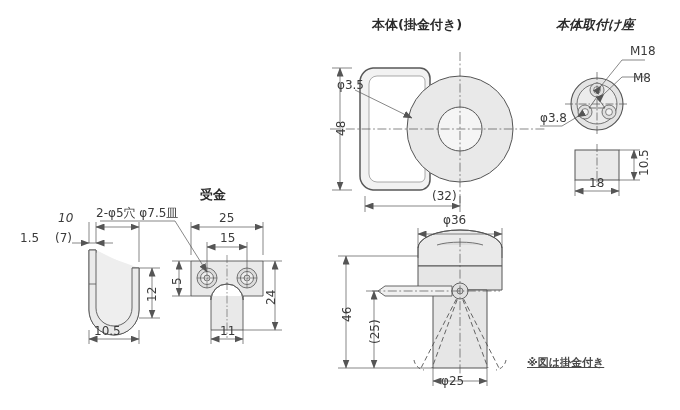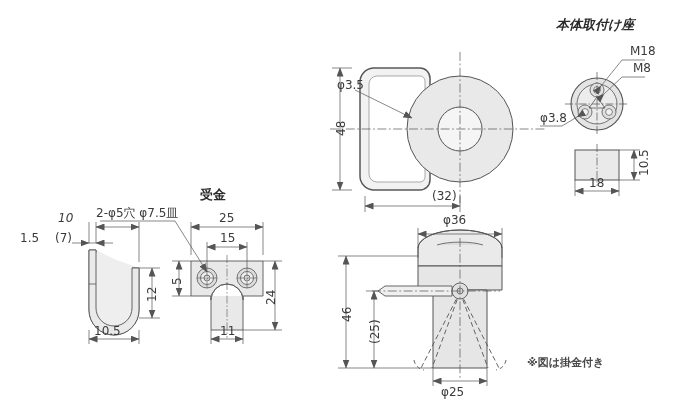--- a/index.html
+++ b/index.html
@@ -2,21 +2,21 @@
 <html><head>
 <meta charset="utf-8">
 <style>
   html,body{margin:0;padding:0;background:#ffffff;}
   body{width:680px;height:410px;position:relative;overflow:hidden;
        font-family:"DejaVu Sans","Liberation Sans",sans-serif;color:#3a3a3a;}
   .drawing{position:absolute;left:0;top:0;width:680px;height:410px;}
   .lbl{position:absolute;white-space:nowrap;line-height:1;}
   .title{font-size:13px;font-weight:700;color:#2b2b2b;}
   .dim{font-size:12px;color:#3a3a3a;}
-  .note{font-size:11px;font-weight:700;color:#4a4a4a;}
+  .note{font-size:11px;font-weight:700;color:#4a4a4a;text-decoration:underline;}
   .rot{transform-origin:0 0;transform:rotate(-90deg);}
 </style>
 </head>
 <body>
 
 <div class="drawing">
 
   <svg width="680" height="410" viewBox="0 0 680 410" style="position:absolute;left:0;top:0;">
     <defs>
       <marker id="ah" markerWidth="9" markerHeight="7" refX="8.5" refY="3.5" orient="auto" markerUnits="userSpaceOnUse">
@@ -185,46 +185,47 @@
         <line x1="619" y1="150" x2="640" y2="150"></line>
         <line x1="619" y1="180" x2="640" y2="180"></line>
         <line x1="634" y1="150" x2="634" y2="180" marker-start="url(#ahs)" marker-end="url(#ah)"></line>
         <line x1="575" y1="180" x2="575" y2="196"></line>
         <line x1="619" y1="180" x2="619" y2="196"></line>
         <line x1="575" y1="191" x2="619" y2="191" marker-start="url(#ahs)" marker-end="url(#ah)"></line>
       </g>
     </g>
   </svg>
 
+  <div class="lbl title" style="left:372px;top:18px;">本体(掛金付き)</div>
   <div class="lbl title" style="left:556px;top:18px;font-style:italic;">本体取付け座</div>
   <div class="lbl title" style="left:200px;top:188px;">受金</div>
 
   <div class="lbl dim rot" style="left:335px;top:136px;">48</div>
   <div class="lbl dim" style="left:337px;top:79px;">φ3.5</div>
   <div class="lbl dim" style="left:396px;top:190px;margin-left:36px;">(32)</div>
 
   <div class="lbl dim" style="left:630px;top:45px;">M18</div>
-  <div class="lbl dim" style="left:633px;top:62px;">M8</div>
+  <div class="lbl dim" style="left:633px;top:72px;">M8</div>
   <div class="lbl dim" style="left:540px;top:112px;">φ3.8</div>
   <div class="lbl dim rot" style="left:638px;top:176px;">10.5</div>
   <div class="lbl dim" style="left:589px;top:177px;">18</div>
 
   <div class="lbl dim" style="left:96px;top:207px;">2-φ5穴 φ7.5皿</div>
   <div class="lbl dim" style="left:219px;top:212px;">25</div>
   <div class="lbl dim" style="left:220px;top:232px;">15</div>
   <div class="lbl dim rot" style="left:171px;top:285px;">5</div>
   <div class="lbl dim rot" style="left:265px;top:305px;">24</div>
   <div class="lbl dim" style="left:220px;top:325px;">11</div>
 
   <div class="lbl dim" style="left:20px;top:232px;">1.5</div>
   <div class="lbl dim" style="left:58px;top:212px;font-style:italic;">10</div>
   <div class="lbl dim" style="left:55px;top:232px;">(7)</div>
   <div class="lbl dim rot" style="left:146px;top:302px;">12</div>
   <div class="lbl dim" style="left:94px;top:325px;">10.5</div>
 
   <div class="lbl dim" style="left:443px;top:214px;">φ36</div>
   <div class="lbl dim rot" style="left:341px;top:322px;">46</div>
   <div class="lbl dim rot" style="left:369px;top:344px;">(25)</div>
-  <div class="lbl dim" style="left:441px;top:386px;">φ25</div>
+  <div class="lbl dim" style="left:441px;top:375px;">φ25</div>
 
   <div class="lbl note" style="left:527px;top:357px;">※図は掛金付き</div>
 
 </div>
 
 </body></html>

